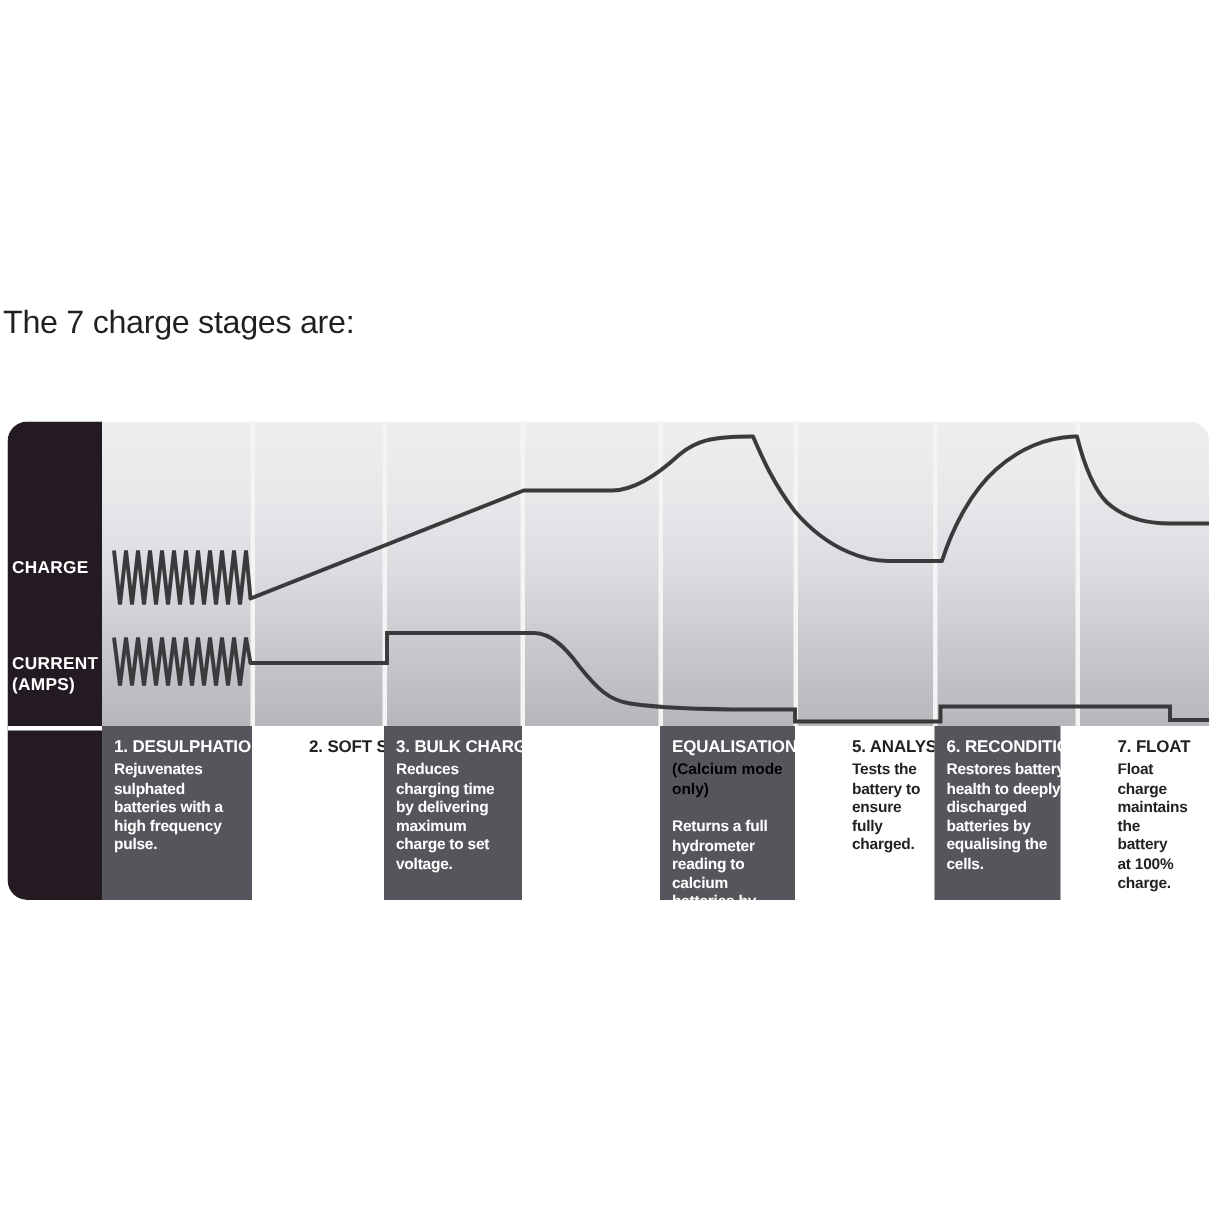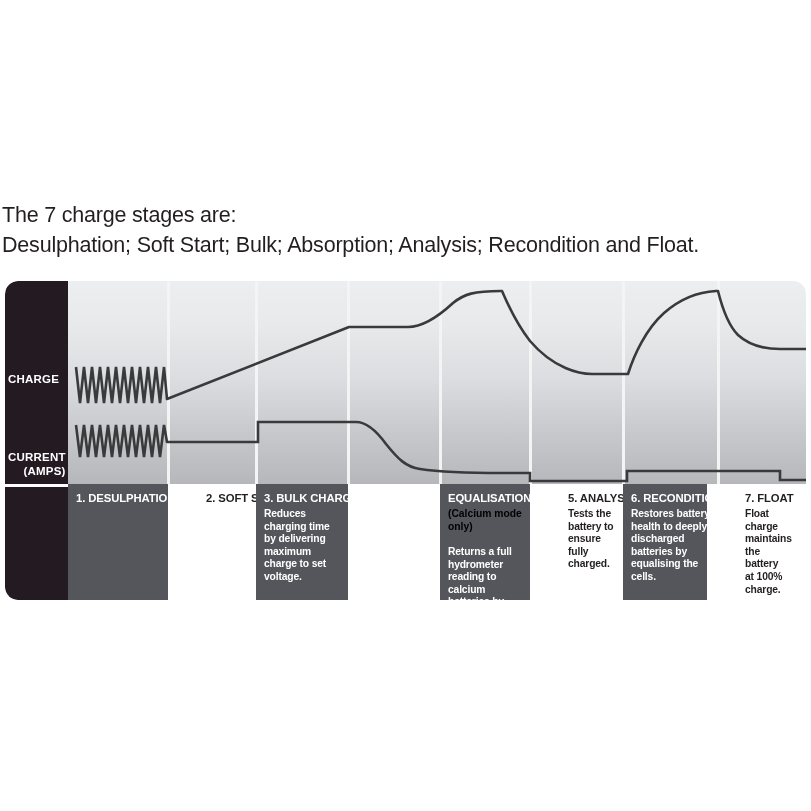--- a/index.html
+++ b/index.html
@@ -22,21 +22,21 @@
   
   .vsep{position:absolute;top:0;width:3px;height:203px;background:#f4f4f5;}
 
   
   .sidebar{position:absolute;left:0px;top:0px;width:63px;height:319px;
            background:#231a22;border-radius:13px 0 0 13px;}
   .sidebar .divline{position:absolute;left:0;top:203px;width:63px;height:3px;background:#ffffff;}
   .axis-label{position:absolute;left:8px;color:#ffffff;font-weight:bold;
               font-size:11.5px;line-height:14px;letter-spacing:0.2px;}
   .axis-v{top:372px;}
-  .axis-c{top:450px;text-align:right;}
+  .axis-c{top:436px;}
 
   
   .curves{position:absolute;left:63px;top:0px;width:738px;height:203px;}
 
   
   .stages{position:absolute;left:63px;top:203px;width:738px;height:116px;}
   .stage{position:absolute;top:0;height:116px;box-sizing:border-box;
          padding:8px 7px 0 8px;overflow:hidden;}
   .stage.gray{background:#55565c;}
   .stage.gray .s-title{color:#ffffff;}
@@ -49,21 +49,20 @@
   .s-sub{font-size:10.3px;font-weight:bold;line-height:12.5px;margin-bottom:13px;}
   .s-body{font-size:10.3px;font-weight:bold;line-height:12.6px;letter-spacing:-0.15px;}
 </style>
 </head>
 <body>
 
 <div id="page">
 
   <div class="intro">
     <div>The 7 charge stages are:</div>
-    <div>Desulphation; Soft Start; Bulk; Absorption; Analysis; Recondition and Float.</div>
   </div>
 
   <div class="panel">
 
     <div class="plot"></div>
 
     <div class="vsep" style="left:162px"></div>
     <div class="vsep" style="left:250px"></div>
     <div class="vsep" style="left:342px"></div>
     <div class="vsep" style="left:434px"></div>
@@ -99,20 +98,21 @@
            L434,192 L462,192 L462,200 L559,200 L559,190 L712,190 L712,199 L738,199"></path>
     </svg>
 
     <div class="sidebar">
       <div class="divline"></div>
     </div>
 
     <div class="stages">
       <div class="stage gray" style="left:0px;width:100px">
         <div class="s-title">1. DESULPHATION</div>
+        <div class="s-body">Rejuvenates sulphated batteries with a high frequency pulse.</div>
       </div>
       <div class="stage white" style="left:100px;width:88px">
         <div class="s-title">2. SOFT START</div>
       </div>
       <div class="stage gray" style="left:188px;width:92px">
         <div class="s-title">3. BULK CHARGE</div>
         <div class="s-body">Reduces charging time by delivering maximum charge to set voltage.</div>
       </div>
       <div class="stage gray" style="left:372px;width:90px">
         <div class="s-title">EQUALISATION</div>

